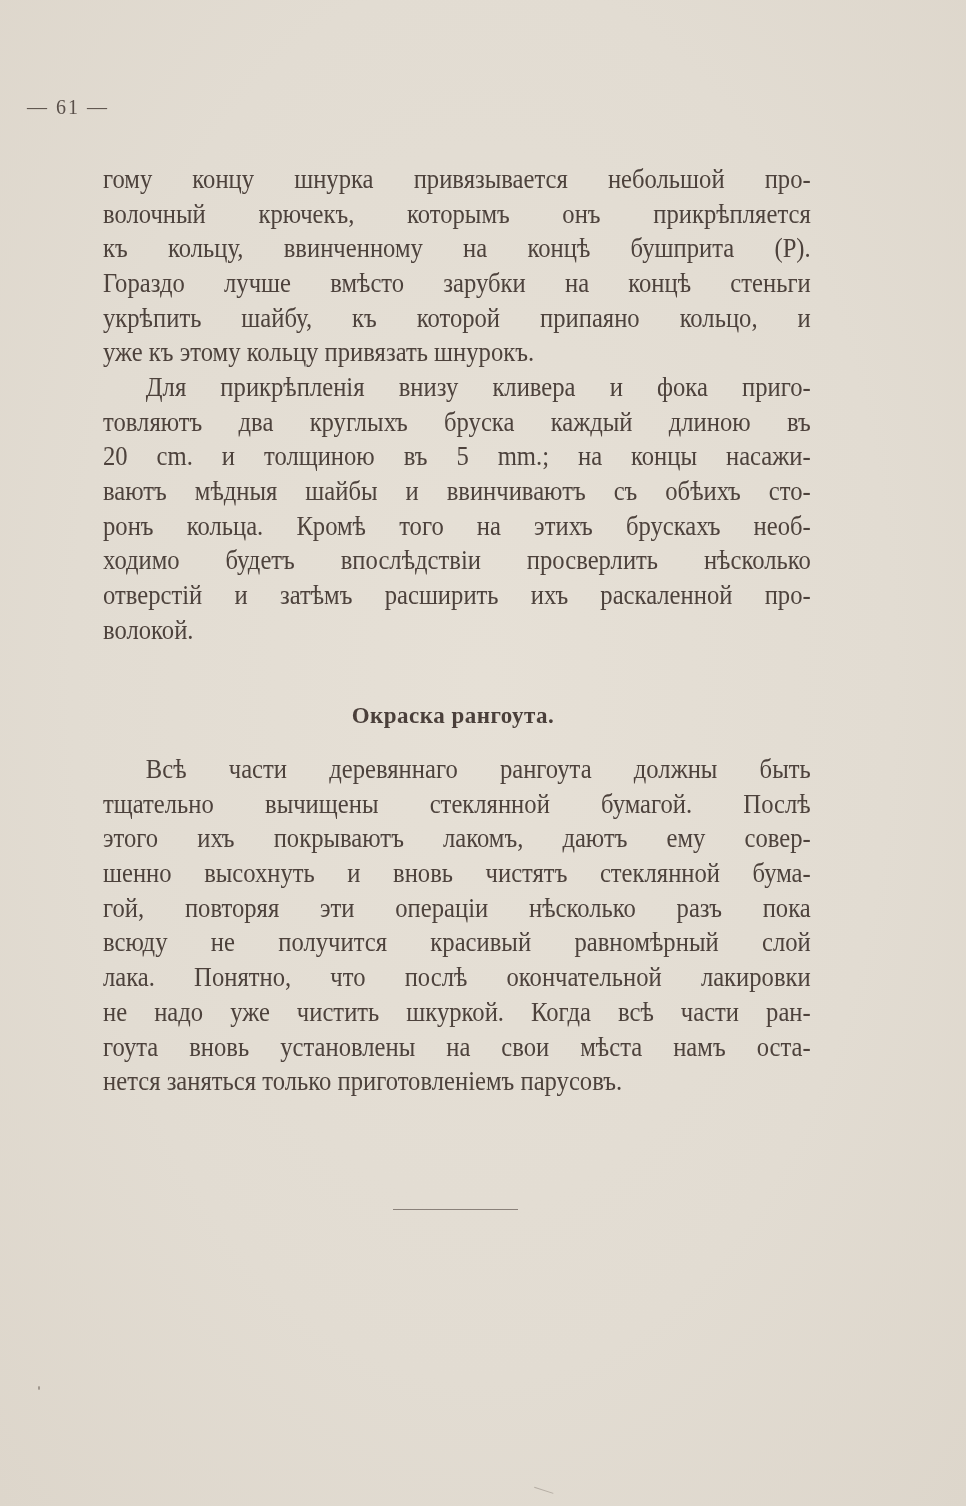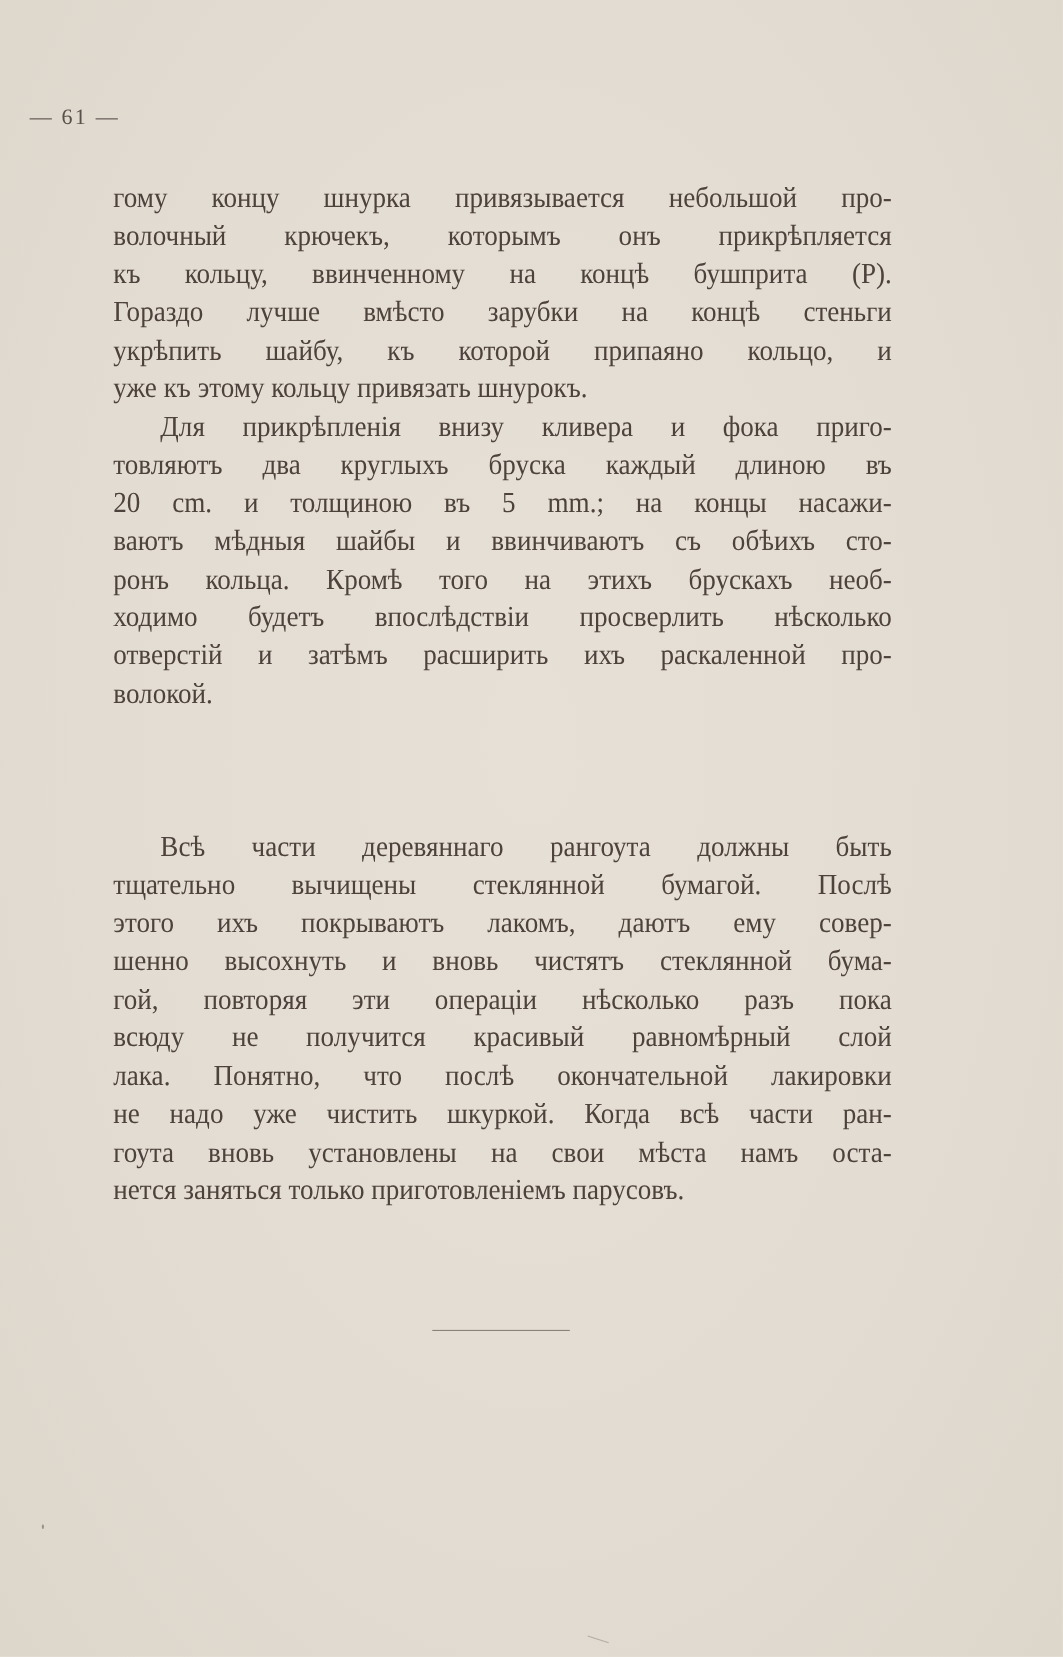--- a/index.html
+++ b/index.html
@@ -117,20 +117,21 @@
     <span class="line indent">Для прикрѣпленія внизу кливера и фока приго-</span>
     <span class="line">товляютъ два круглыхъ бруска каждый длиною въ</span>
     <span class="line">20 cm. и толщиною въ 5 mm.; на концы насажи-</span>
     <span class="line">ваютъ мѣдныя шайбы и ввинчиваютъ съ обѣихъ сто-</span>
     <span class="line">ронъ кольца. Кромѣ того на этихъ брускахъ необ-</span>
     <span class="line">ходимо будетъ впослѣдствіи просверлить нѣсколько</span>
     <span class="line">отверстій и затѣмъ расширить ихъ раскаленной про-</span>
     <span class="line last">волокой.</span>
   </div>
 
+  <div class="section-heading">Окраска рангоута.</div>
 
   <div class="text-block block-3">
     <span class="line indent">Всѣ части деревяннаго рангоута должны быть</span>
     <span class="line">тщательно вычищены стеклянной бумагой. Послѣ</span>
     <span class="line">этого ихъ покрываютъ лакомъ, даютъ ему совер-</span>
     <span class="line">шенно высохнуть и вновь чистятъ стеклянной бума-</span>
     <span class="line">гой, повторяя эти операціи нѣсколько разъ пока</span>
     <span class="line">всюду не получится красивый равномѣрный слой</span>
     <span class="line">лака. Понятно, что послѣ окончательной лакировки</span>
     <span class="line">не надо уже чистить шкуркой. Когда всѣ части ран-</span>

